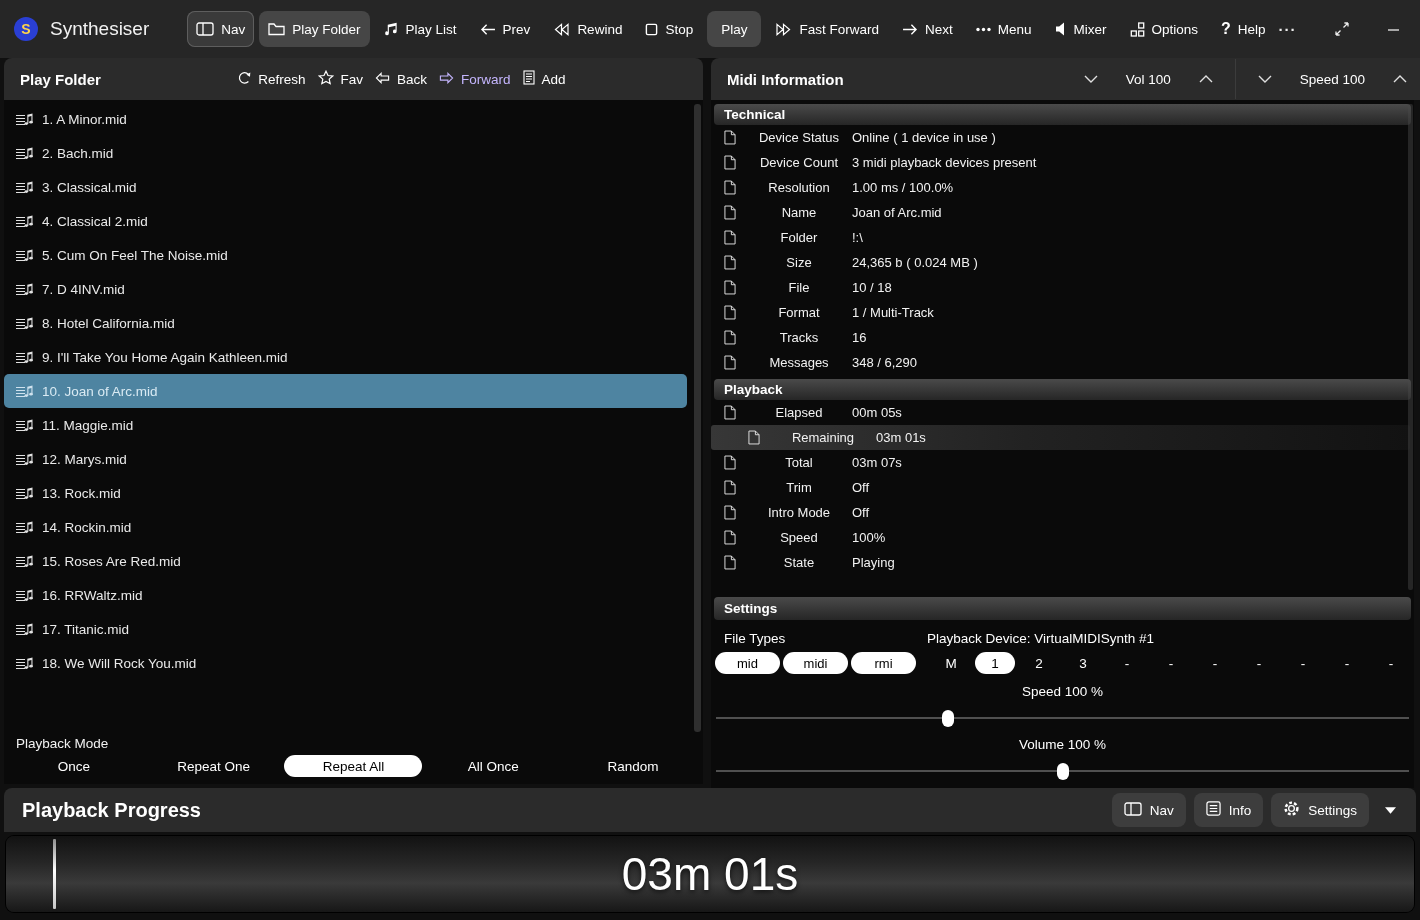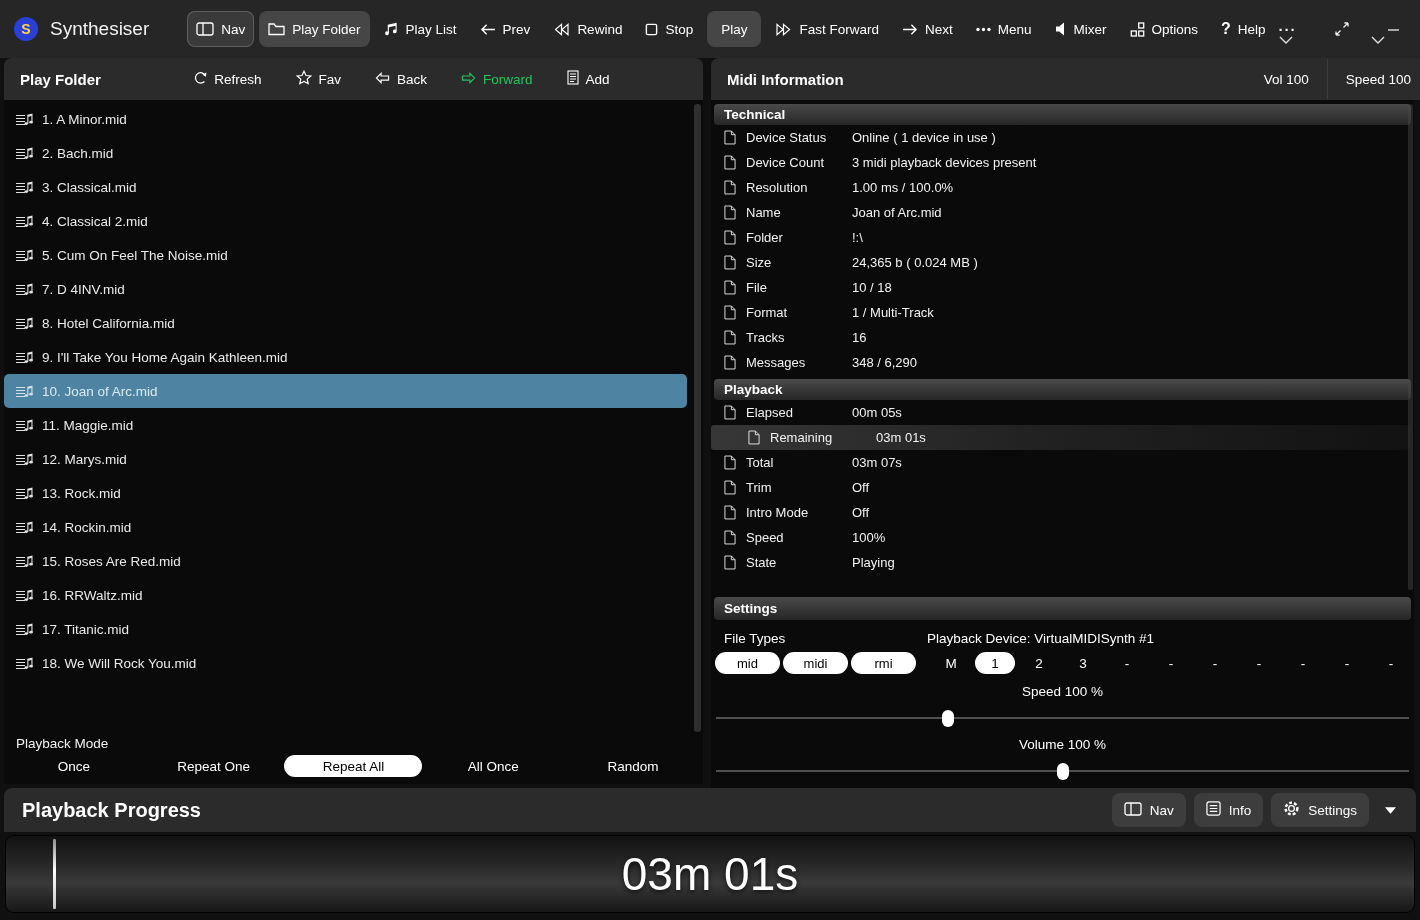--- a/index.html
+++ b/index.html
@@ -21,26 +21,26 @@
   .win-group{margin-left:auto;display:flex;align-items:center;gap:30px;margin-right:22px;}
   .win-btn{background:none;border:none;color:#ececec;display:flex;align-items:center;justify-content:center;
            padding:4px;font-size:15px;font-family:inherit;}
 
   
   .subheader{position:absolute;top:58px;height:42px;background:#2b2b2b;border-radius:8px 8px 0 0;
              display:flex;align-items:center;}
   .sub-left{left:4px;width:699px;}
   .sub-right{left:711px;width:846px;}
   .sub-title{font-weight:bold;font-size:15px;margin-left:16px;flex:none;white-space:nowrap;}
-  .sub-tools{display:flex;align-items:center;gap:22px;margin:0 auto;}
+  .sub-tools{display:flex;align-items:center;margin:0 auto;}
   .sub-btn{display:flex;align-items:center;gap:7px;font-size:13.5px;background:none;border:none;color:#fff;
            font-family:inherit;white-space:nowrap;}
-  .sub-btn.dim{color:#22c55e;}
+  .sub-btn.dim{color:#c4b5fd;}
   .chev-btn{background:none;border:none;color:#e0e0e0;display:flex;padding:4px;}
-  .vs-group{display:flex;align-items:center;gap:24px;flex-direction:column;}
+  .vs-group{display:flex;align-items:center;gap:24px;}
   .v-divider{width:1px;height:40px;background:#3c3c3c;margin:0 18px;}
   .tail-spacer{width:146px;flex:none;}
   .mi-spacer{flex:1;}
 
   
   .list-area{position:absolute;left:4px;top:100px;width:699px;height:684px;background:#0a0a0a;}
   .file-list{padding-top:2px;}
   .file-item{height:34px;display:flex;align-items:center;padding-left:12px;font-size:13.5px;color:#eaeaea;
              border-radius:5px;margin-right:16px;background:none;border:none;width:calc(100% - 16px);
              font-family:inherit;text-align:left;cursor:default;}
@@ -55,21 +55,21 @@
   .mode-opt{font-size:13.5px;color:#fff;height:22px;display:flex;align-items:center;justify-content:center;
             border-radius:11px;}
   .mode-cell.selected .mode-opt{background:#fff;color:#000;width:138px;}
 
   
   .right-area{position:absolute;left:711px;top:100px;width:703px;height:688px;background:#0a0a0a;}
   .sec-header{margin:4px 3px 0;height:21px;background:linear-gradient(180deg,#4a4a4a,#262626);
               border-radius:4px;display:flex;align-items:center;padding-left:10px;
               font-size:13.5px;font-weight:bold;}
   .sec-header.settings-h{height:23px;}
-  .info-row{height:25px;display:flex;align-items:center;padding-left:13px;font-size:13px;color:#f2f2f2;}
+  .info-row{height:25px;display:flex;align-items:center;padding-left:13px;font-size:13px;color:#f2f2f2;text-align:center;}
   .info-row .picon{color:#e8e8e8;margin-right:10px;display:flex;flex:none;}
   .info-row .ilabel{width:106px;flex:none;}
   .info-row.highlight{background:linear-gradient(90deg,#373737,#222 45%,#121212 100%);border-radius:3px;margin-right:4px;padding-left:37px;}
   .settings-line1{display:flex;align-items:center;margin:8px 0 0 13px;font-size:13.5px;height:20px;}
   .ft-label{width:203px;flex:none;}
   .pills-row{display:flex;align-items:center;margin:4px 0 0 4px;height:22px;}
   .ft-pill{width:65px;height:22px;background:#fff;color:#000;border-radius:11px;border:none;font-size:13px;
            display:flex;align-items:center;justify-content:center;margin-right:3px;font-family:inherit;}
   .dev-slots{display:flex;margin-left:10px;}
   .dev-slot{width:44px;display:flex;justify-content:center;font-size:13.5px;color:#fff;background:none;border:none;

